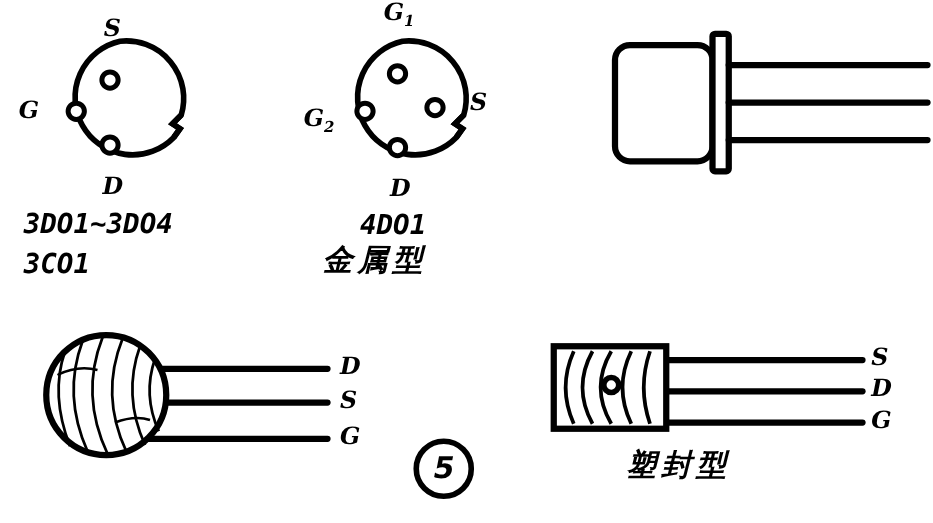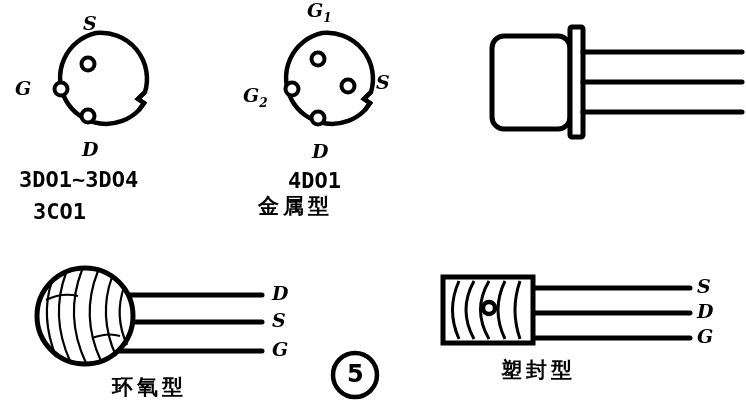--- a/index.html
+++ b/index.html
@@ -22,20 +22,21 @@
     width: 746px;
     height: 418px;
   }
   .lbl {
     position: absolute;
     color: #000000;
     font-weight: bold;
     line-height: 1;
     white-space: nowrap;
     user-select: none;
+    font-style: italic;
   }
   
   .pin-lbl {
     font-family: "DejaVu Serif", serif;
     font-size: 19px;
     font-weight: bold;
     font-style: italic;
   }
   .pin-lbl .sub {
     font-size: 12px;
@@ -45,21 +46,21 @@
   
   .partnum {
     font-family: "DejaVu Sans Mono", monospace;
     font-size: 22px;
     font-weight: bold;
     letter-spacing: 0px;
   }
   
   .cn {
     font-family: "DejaVu Sans", sans-serif;
-    font-size: 21px;
+    font-size: 24px;
     font-weight: bold;
     letter-spacing: 4px;
   }
   
   .fignum {
     font-family: "DejaVu Sans", sans-serif;
     font-size: 24px;
     font-weight: bold;
   }
 </style>
@@ -155,35 +156,34 @@
     </g>
 
     <circle cx="355" cy="375" r="22" fill="#ffffff" stroke="#000000" stroke-width="4.5"></circle>
   </svg>
 
   <div class="lbl pin-lbl" style="left:83px; top:14px;">S</div>
   <div class="lbl pin-lbl" style="left:15px; top:79px;">G</div>
   <div class="lbl pin-lbl" style="left:82px; top:140px;">D</div>
 
   <div class="lbl partnum" style="left:19px; top:169px;">3DO1~3DO4</div>
-  <div class="lbl partnum" style="left:33px; top:201px;">3CO1</div>
+  <div class="lbl partnum" style="left:19px; top:201px;">3CO1</div>
 
   <div class="lbl pin-lbl" style="left:307px; top:1px;"><span>G</span><span class="sub">1</span></div>
   <div class="lbl pin-lbl" style="left:243px; top:86px;"><span>G</span><span class="sub">2</span></div>
   <div class="lbl pin-lbl" style="left:376px; top:73px;">S</div>
   <div class="lbl pin-lbl" style="left:312px; top:142px;">D</div>
 
   <div class="lbl partnum" style="left:288px; top:170px;">4DO1</div>
   <div class="lbl cn" style="left:258px; top:196px;">金属型</div>
 
   <div class="lbl pin-lbl" style="left:272px; top:284px;">D</div>
   <div class="lbl pin-lbl" style="left:272px; top:311px;">S</div>
   <div class="lbl pin-lbl" style="left:272px; top:340px;">G</div>
 
-  <div class="lbl cn" style="left:112px; top:377px;">环氧型</div>
 
   <div class="lbl pin-lbl" style="left:697px; top:277px;">S</div>
   <div class="lbl pin-lbl" style="left:697px; top:302px;">D</div>
   <div class="lbl pin-lbl" style="left:697px; top:327px;">G</div>
 
   <div class="lbl cn" style="left:501px; top:360px;">塑封型</div>
 
   <div class="lbl fignum" style="left:347px; top:362px;">5</div>
 
 </div>

